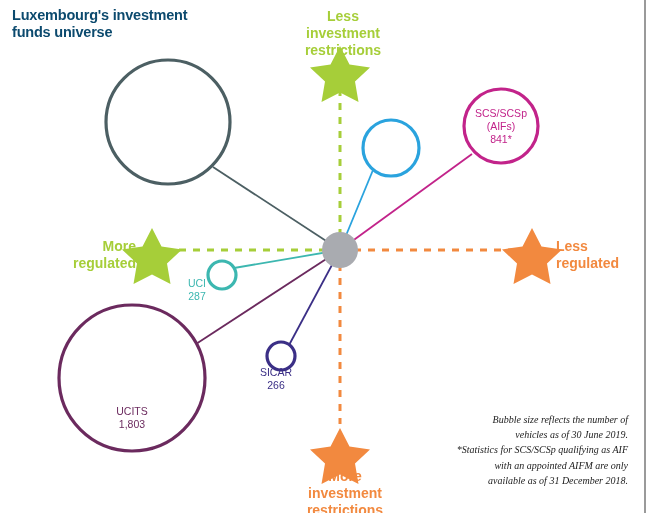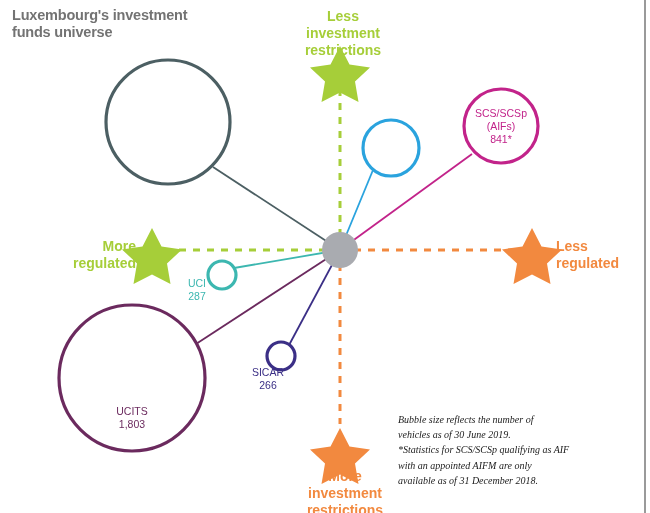--- a/index.html
+++ b/index.html
@@ -26,21 +26,21 @@
   #title {
     position: absolute;
     left: 12px;
     top: 7px;
     width: 230px;
     font-family: "Liberation Sans", sans-serif;
     font-weight: bold;
     font-size: 14.5px;
     line-height: 1.18;
     letter-spacing: -0.2px;
-    color: #737373;
+    color: #0c4a6e;
     white-space: pre-line;
   }
   #svg-layer {
     position: absolute;
     left: 0;
     top: 0;
     width: 650px;
     height: 513px;
   }
   .axis-label {
@@ -85,27 +85,27 @@
     font-size: 10.5px;
     line-height: 1.24;
     text-align: center;
     white-space: pre-line;
   }
   #lbl-sif   { left: 125px; top: 100px; width: 90px; color: #4c5f63; }
   #lbl-raif  { left: 355px; top: 133px; width: 72px; color: #2aa3de; }
   #lbl-scs   { left: 455px; top: 107px; width: 92px; color: #c2238a; }
   #lbl-ucits { left: 87px;  top: 365px; width: 90px; color: #6b2a5e; margin-top: 40px; }
   #lbl-uci   { left: 171px; top: 277px; width: 52px; color: #3cb7b0; }
-  #lbl-sicar { left: 236px; top: 366px; width: 64px; color: #3b2f86; }
+  #lbl-sicar { left: 244px; top: 366px; width: 64px; color: #3b2f86; }
   #note {
     position: absolute;
     left: 398px;
     top: 412px;
     width: 230px;
-    text-align: left;
+    text-align: right;
     font-family: "Liberation Serif", serif;
     font-style: italic;
     font-size: 10px;
     line-height: 1.52;
     color: #1b1b1b;
     white-space: pre-line;
   }
 </style>
 </head>
 <body>

